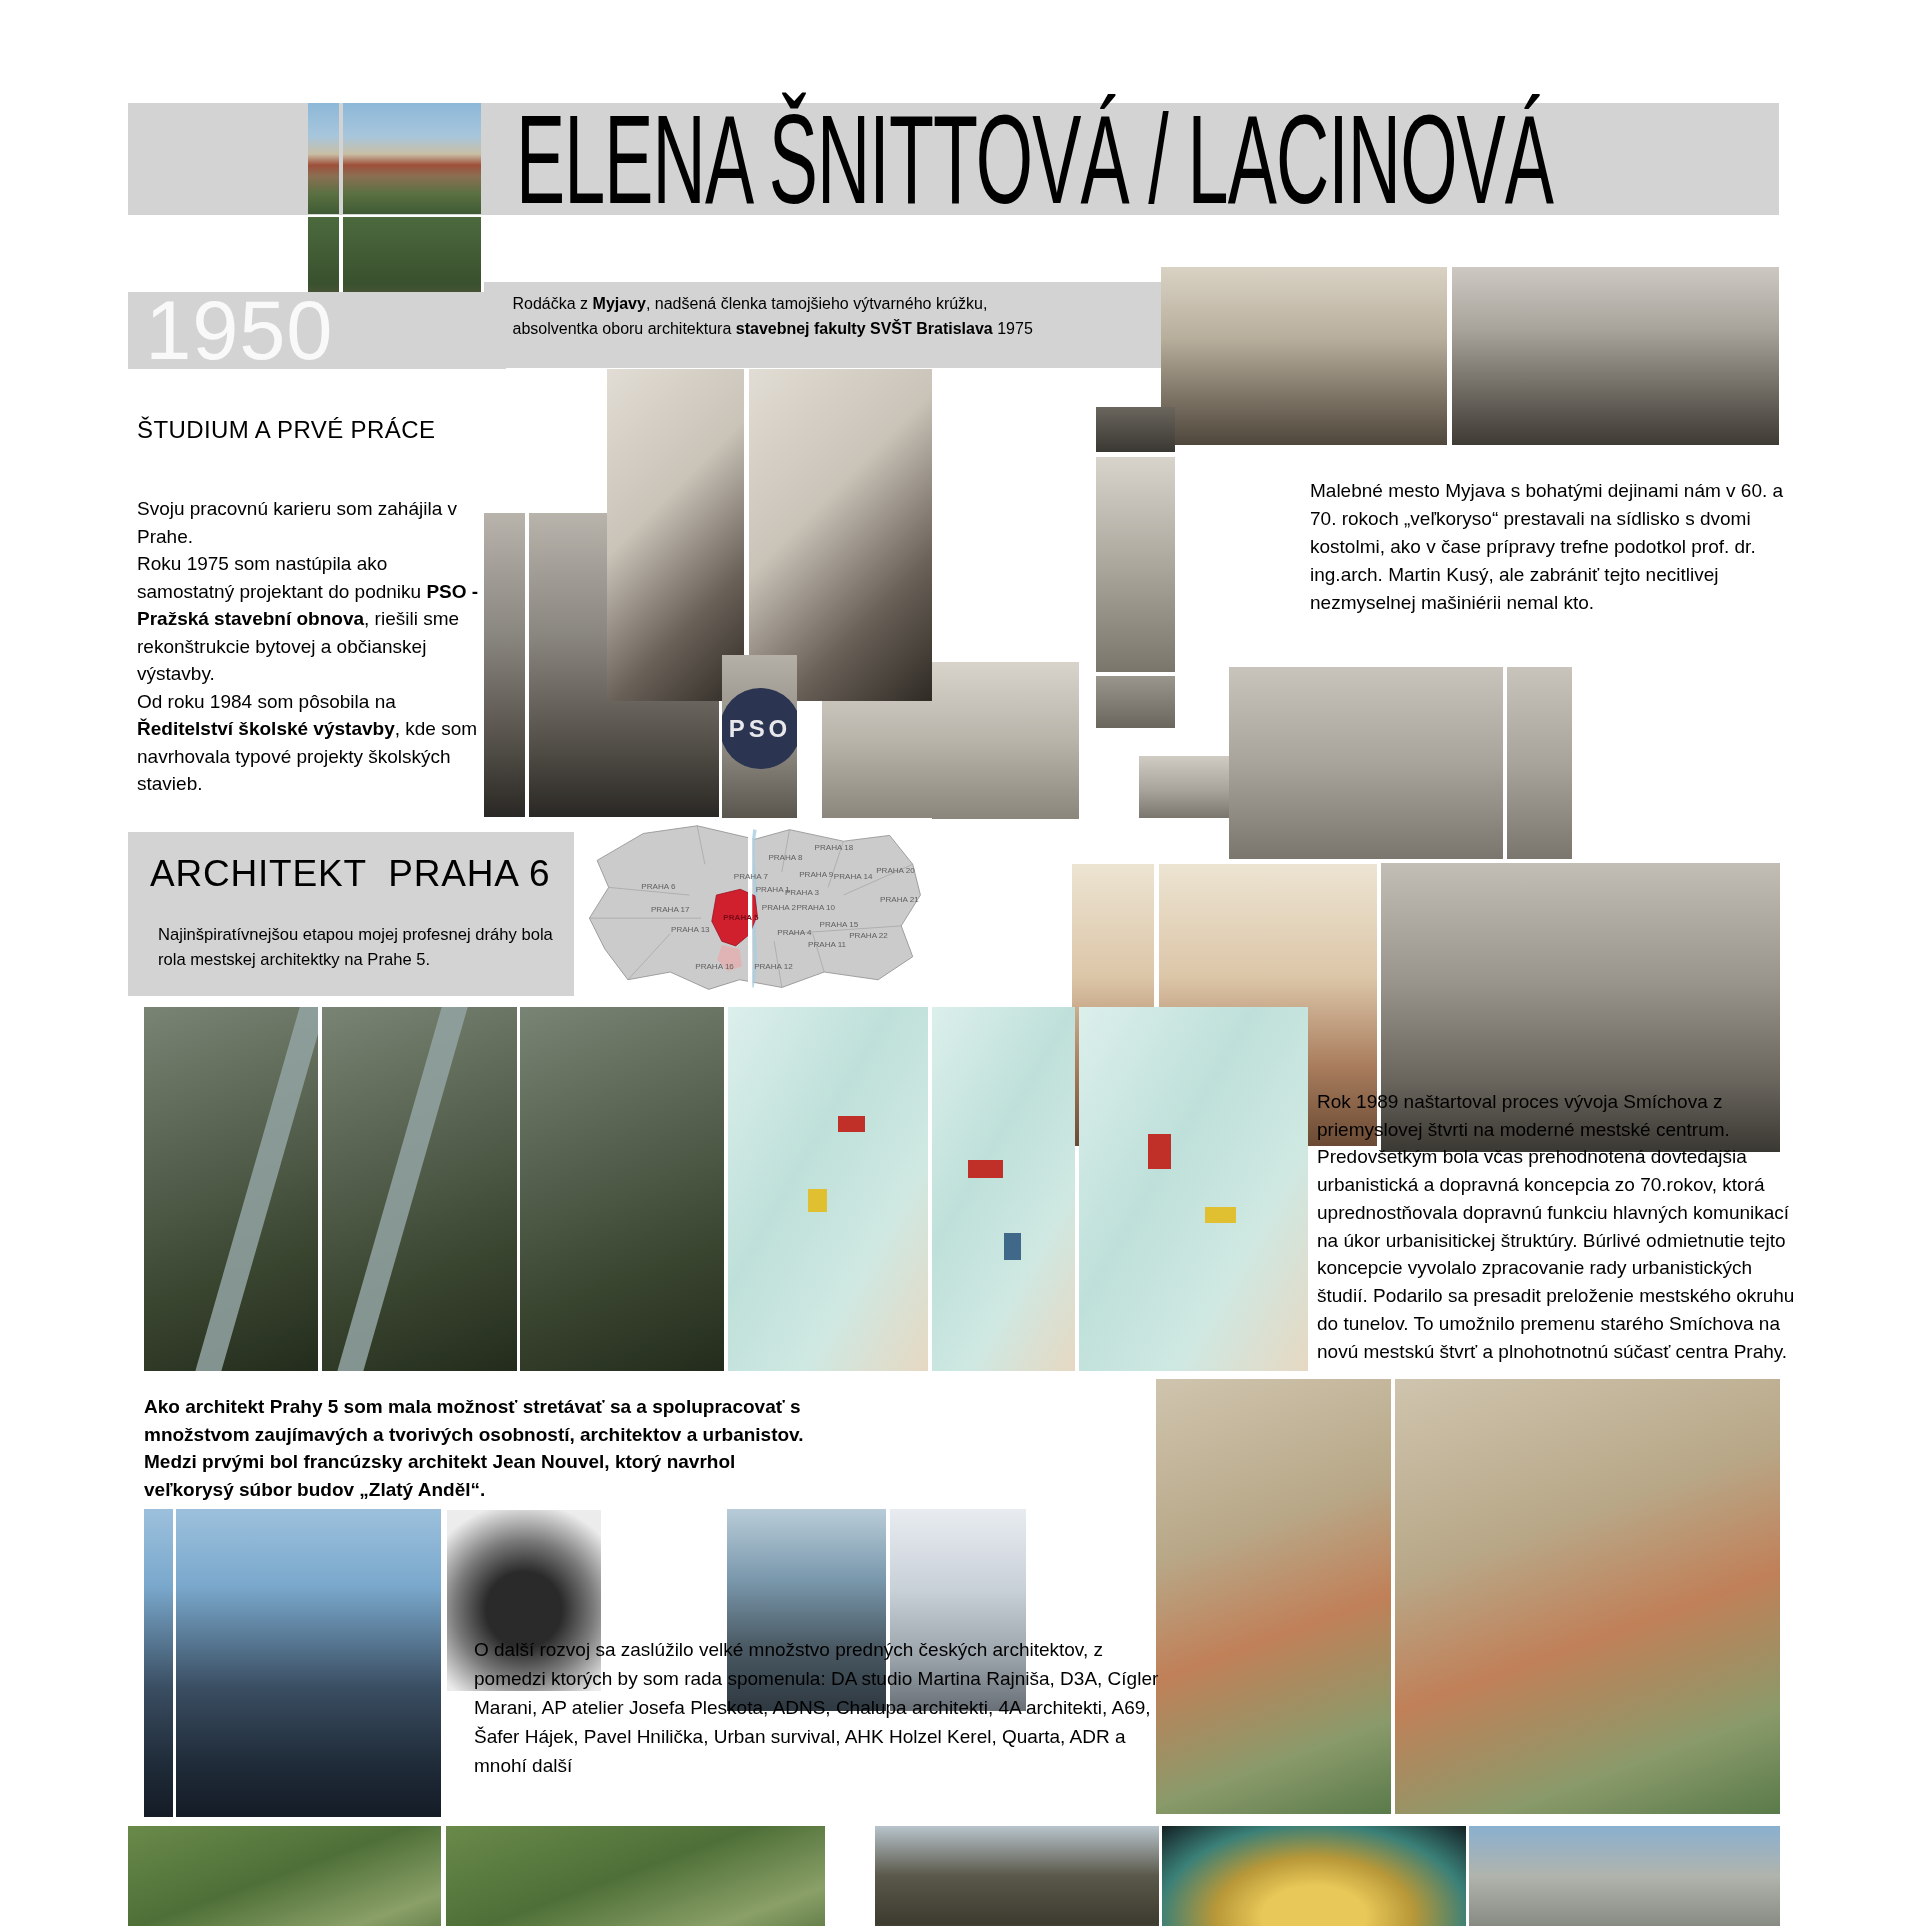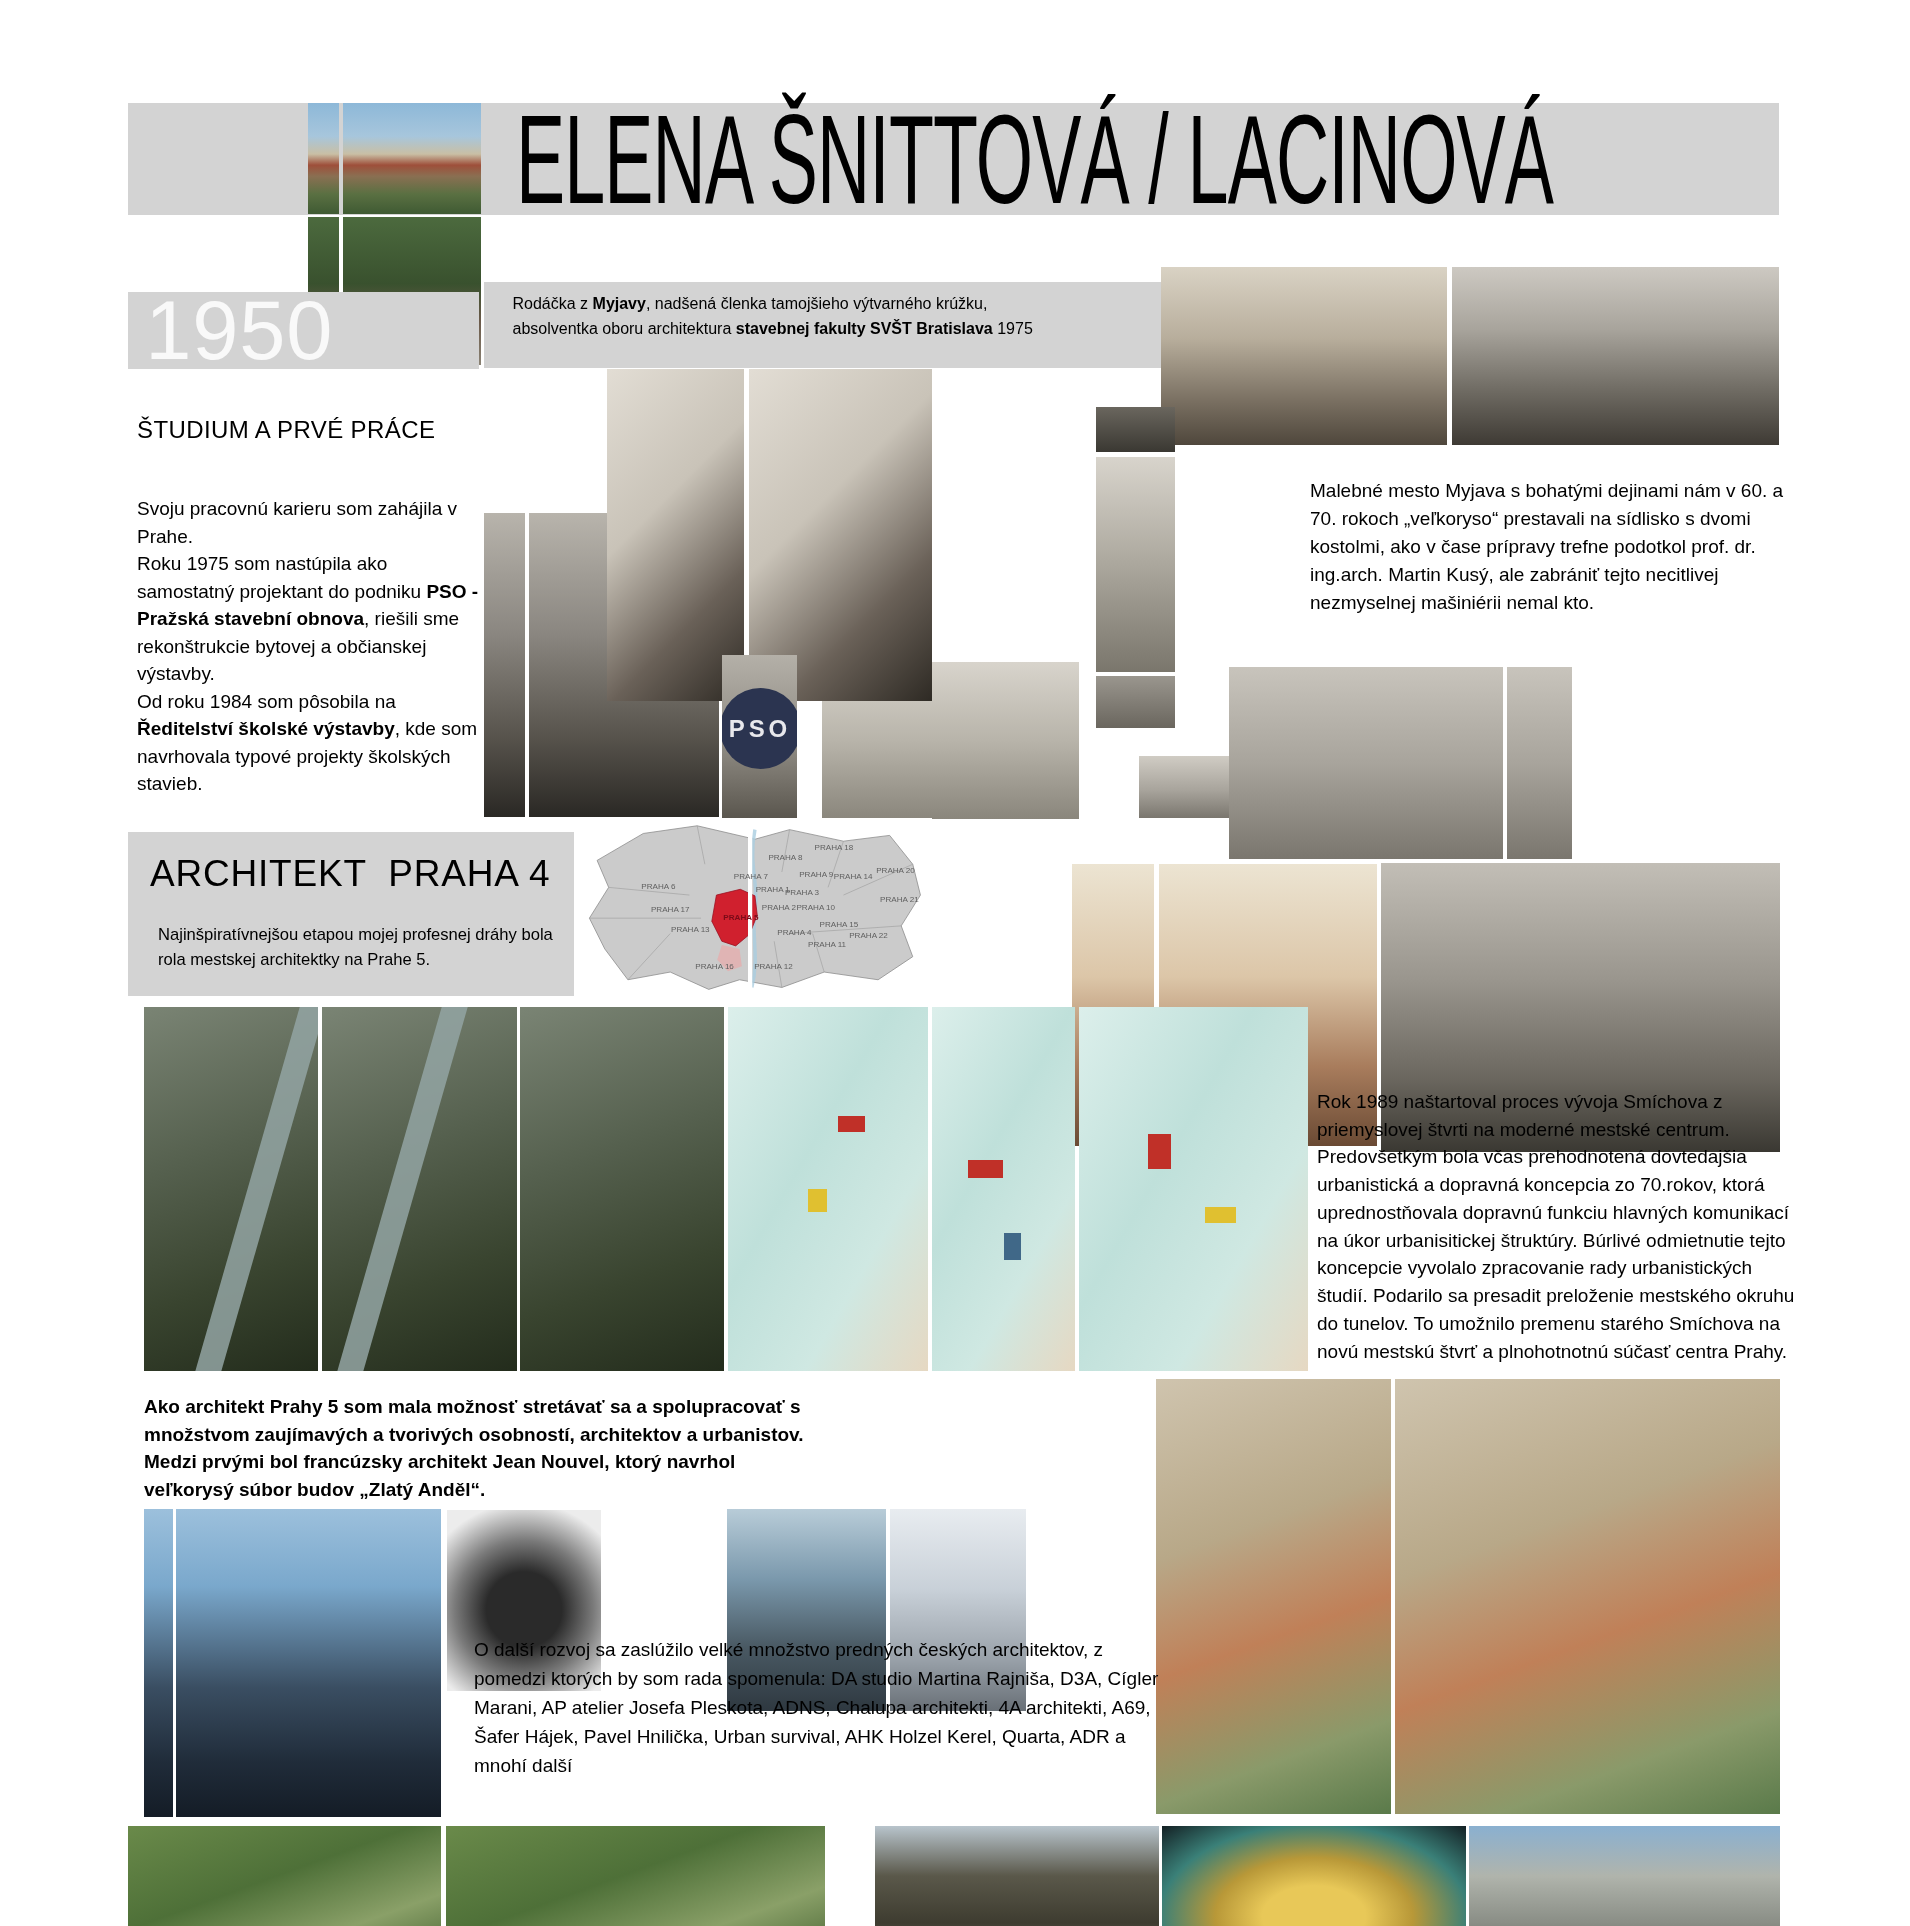--- a/index.html
+++ b/index.html
@@ -74,21 +74,21 @@
 <body>
 
 <div class="band" style="left:128px;top:103px;width:1651px;height:112px;"></div>
 <div class="ph ph-castle" style="left:308px;top:103px;width:31px;height:111px;"></div>
 <div class="ph ph-castle" style="left:343px;top:103px;width:138px;height:111px;"></div>
 <div class="title" style="left:516px;top:103px;">ELENA ŠNITTOVÁ / LACINOVÁ</div>
 
 <div class="ph ph-portrait" style="left:308px;top:217px;width:31px;height:148px;"></div>
 <div class="ph ph-portrait" style="left:343px;top:217px;width:138px;height:148px;"></div>
 
-<div class="band" style="left:128px;top:292px;width:351px;height:77px;">
+<div class="band" style="left:128px;top:292px;width:351px;height:77px;padding-left:27px;">
   <div class="year abs" style="left:17.3px;top:0;">1950</div>
 </div>
 
 <div class="band" style="left:484px;top:282px;width:709px;height:86px;padding-left:38px;">
   <p class="subtitle abs" style="left:28.5px;top:8.5px;width:551px;margin:0;">
     <span>Rodáčka z </span><span class="b">Myjavy</span><span>, nadšená členka tamojšieho výtvarného krúžku,</span><br>
     <span>absolventka oboru architektura </span><span class="b">stavebnej fakulty SVŠT Bratislava</span><span> 1975</span>
   </p>
 </div>
 
@@ -113,21 +113,21 @@
   <div class="pso-circle">
       <span>PSO</span>
     </div>
 </div>
 <div class="ph ph-deskbw1" style="left:1096px;top:407px;width:79px;height:45px;"></div>
 <div class="ph ph-deskbw2" style="left:1096px;top:457px;width:79px;height:215px;"></div>
 <div class="ph ph-deskbw3" style="left:1096px;top:676px;width:79px;height:52px;"></div>
 <div class="ph ph-models" style="left:1139px;top:756px;width:156px;height:62px;"></div>
 
 <div class="band" style="left:128px;top:832px;width:449px;height:164px;">
-  <div class="h-big abs" style="left:22px;top:21px;">ARCHITEKT  PRAHA 4</div>
+  <div class="h-big abs" style="left:22px;top:21px;">ARCHITEKT  PRAHA 6</div>
   <p class="abs" style="left:22px;top:83px;width:416px;margin:8px;font-size:16.6px;line-height:1.5;">Najinšpiratívnejšou etapou mojej profesnej dráhy bola rola mestskej architektky na Prahe 5.</p>
 </div>
 
 <div class="ph" style="left:574px;top:818px;width:358px;height:178px;background:#fff;">
   <svg class="map-svg" viewBox="0 0 930 462">
     <path d="M180,40 L320,20 L470,55 L560,30 L700,60 L820,45 L880,120 L900,200 L850,280 L880,360 L790,420 L650,400 L540,440 L430,420 L350,445 L250,400 L140,420 L80,340 L40,260 L90,180 L60,110 Z" fill="#cbcbcb" stroke="#8a8a8a" stroke-width="2"></path>
     <path d="M470,30 C452,120 482,180 470,240 C460,300 482,360 462,440" fill="none" stroke="#a9cde0" stroke-width="9" opacity="0.8"></path>
     <path d="M320,20 L340,120 M560,30 L540,140 M700,60 L660,180 M880,120 L700,200 M90,180 L300,200 M40,260 L330,260 M850,280 L560,300 M140,420 L250,300 M540,440 L520,320 M650,400 L620,300" stroke="#9a9a9a" stroke-width="1.5" fill="none"></path>
     <path d="M370,200 L432,185 L470,202 L476,252 L456,302 L420,332 L384,320 L358,268 Z" fill="#d0202e" stroke="#9a1020" stroke-width="2"></path>
     <path d="M384,330 L430,340 L436,385 L400,398 L372,368 Z" fill="#e0b4b4"></path>

